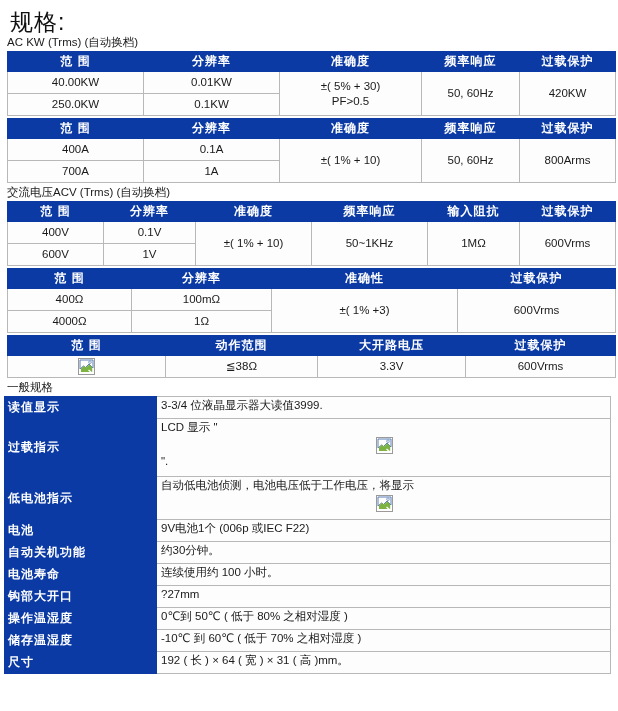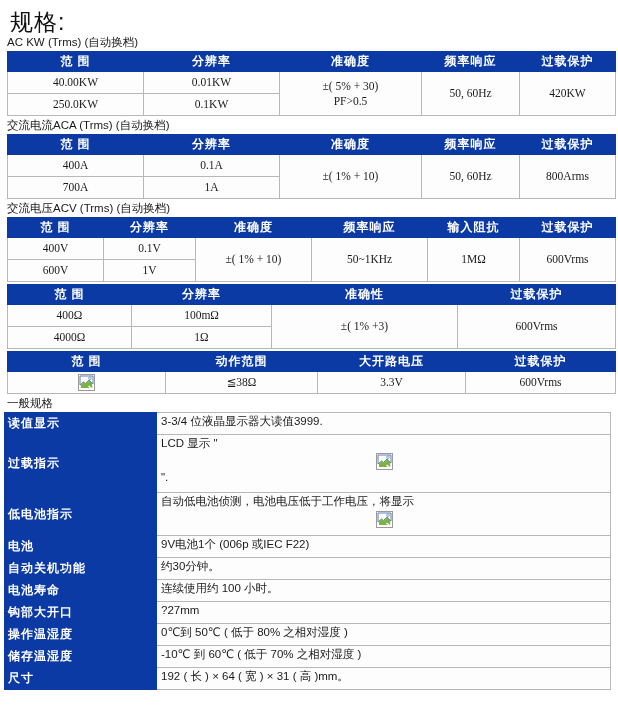--- a/index.html
+++ b/index.html
@@ -42,21 +42,20 @@
   .spec-block { padding: 0 4px 0 4px; }
 
   
   table.spec {
     border-collapse: collapse;
     width: 608px;
     margin: 0 3px 2px 3px;
     table-layout: fixed;
     background: #ffffff;
     box-shadow: 0 0 0 0 transparent;
-    font-family: Liberation Serif, serif;
   }
   table.spec td, table.spec th {
     border: 1px solid #b8b8b8;
     font-size: 11.5px;
     line-height: 15px;
     text-align: center;
     vertical-align: middle;
     padding: 1px 2px;
     color: #1a1a1a;
     font-weight: 400;
@@ -160,21 +159,20 @@
       </tr>
       <tr>
         <td>250.0KW</td>
         <td>0.1KW</td>
       </tr>
     </tbody>
       </table>
   </div>
 
   <div class="spec-block">
-    <div class="caption">交流电流ACA (Trms) (自动换档)</div>
     <table class="spec">
       <colgroup>
         <col style="width:136px">
           <col style="width:136px">
           <col style="width:142px">
           <col style="width:98px">
           <col style="width:96px">
       </colgroup>
       <tbody>
           <tr>

